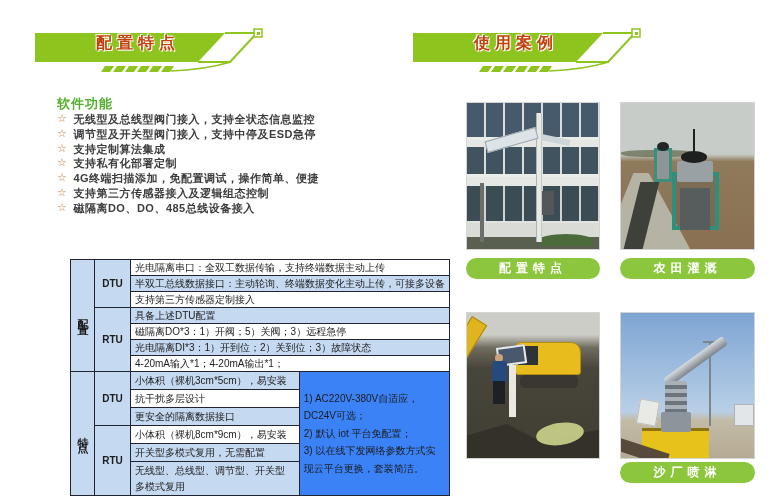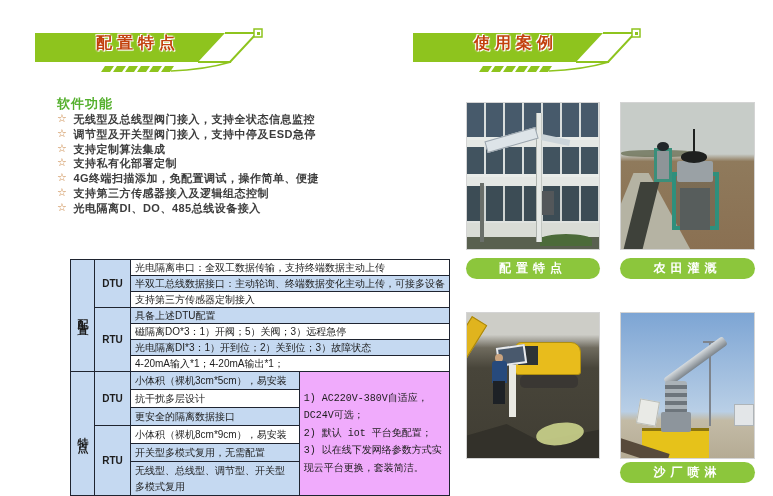--- a/index.html
+++ b/index.html
@@ -24,21 +24,21 @@
   table.spec { border-collapse:collapse; table-layout:fixed; }
   table.spec td { border:1px solid #1f2430; font-size:10px; color:#1c1c1c; padding:0 4px; vertical-align:middle; overflow:hidden; }
   td.sec { width:24px; background:#c5d9f1; text-align:center; font-weight:bold; padding:0; }
   td.sec span { writing-mode:vertical-rl; letter-spacing:5px; font-size:11px; }
   td.grp { width:36px; background:#c5d9f1; text-align:center; font-weight:bold; padding:0; font-size:10px; }
   td.c  { height:16px; white-space:nowrap; }
   td.cf { height:18px; white-space:nowrap; }
   td.b { background:#c5d9f1; }
   td.w { background:#ffffff; }
   td.tall { height:34px; white-space:normal; line-height:1.55; }
-  td.note { width:143px; background:#f0abfc; vertical-align:middle; padding:4px 5px;font-family:Liberation Mono, monospace; }
+  td.note { width:143px; background:#3b82f6; vertical-align:middle; padding:4px 5px; }
   td.note div { font-size:10px; line-height:1.75; white-space:normal; }
   col.c-sec{width:24px;} col.c-grp{width:36px;} col.c-left{width:125px;} col.c-right{width:143px;}
 
   
   .photo { position:absolute; overflow:hidden; border:1px solid #d4d4d4; background:#dde; }
   .photo * { position:absolute; }
   .pill { position:absolute; height:21px; background:#8cc63c; border-radius:11px; color:#fff;
     font-size:12px; font-weight:bold; letter-spacing:5px; text-align:center; line-height:21px; }
 
   
@@ -154,21 +154,21 @@
     <div class="sw-item">
         <span class="star">☆</span>
         <span>4G终端扫描添加，免配置调试，操作简单、便捷</span>
       </div>
     <div class="sw-item">
         <span class="star">☆</span>
         <span>支持第三方传感器接入及逻辑组态控制</span>
       </div>
     <div class="sw-item">
         <span class="star">☆</span>
-        <span>光电隔离DI、DO、485总线设备接入</span>
+        <span>磁隔离DO、DO、485总线设备接入</span>
       </div>
   </div>
 
   <div class="spec-wrap">
     <table class="spec">
       <colgroup>
           <col class="c-sec">
           <col class="c-grp">
           <col class="c-left">
           <col class="c-right">

